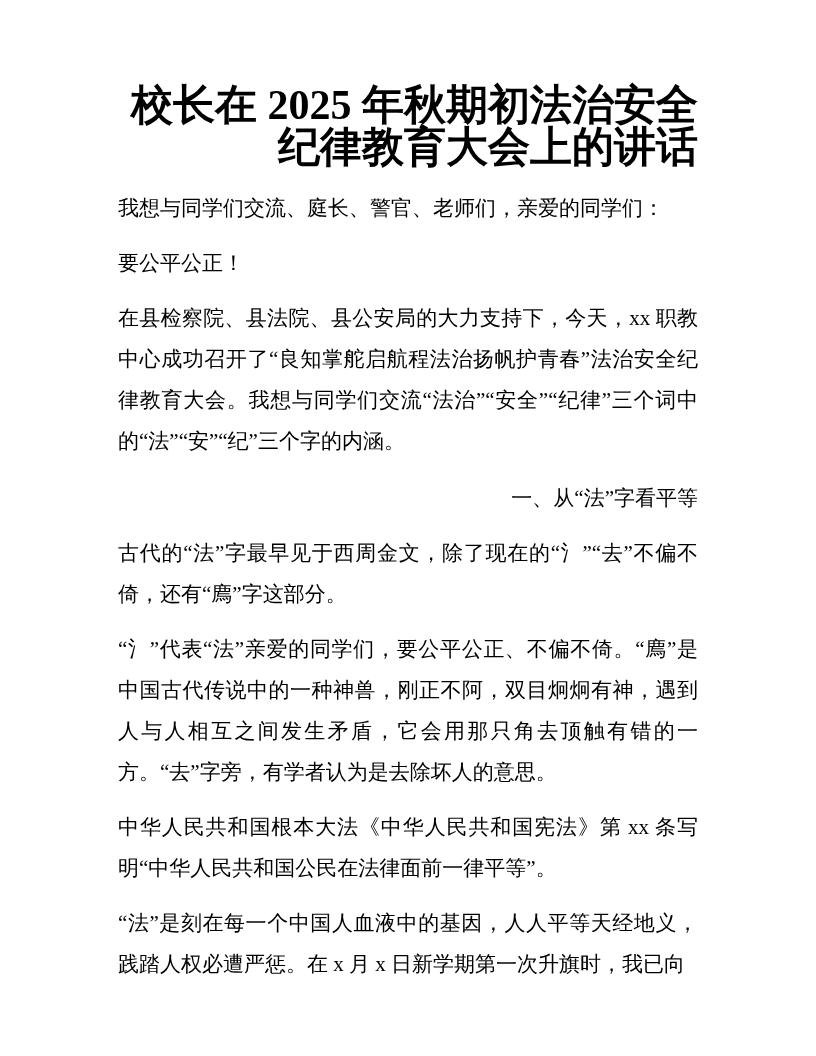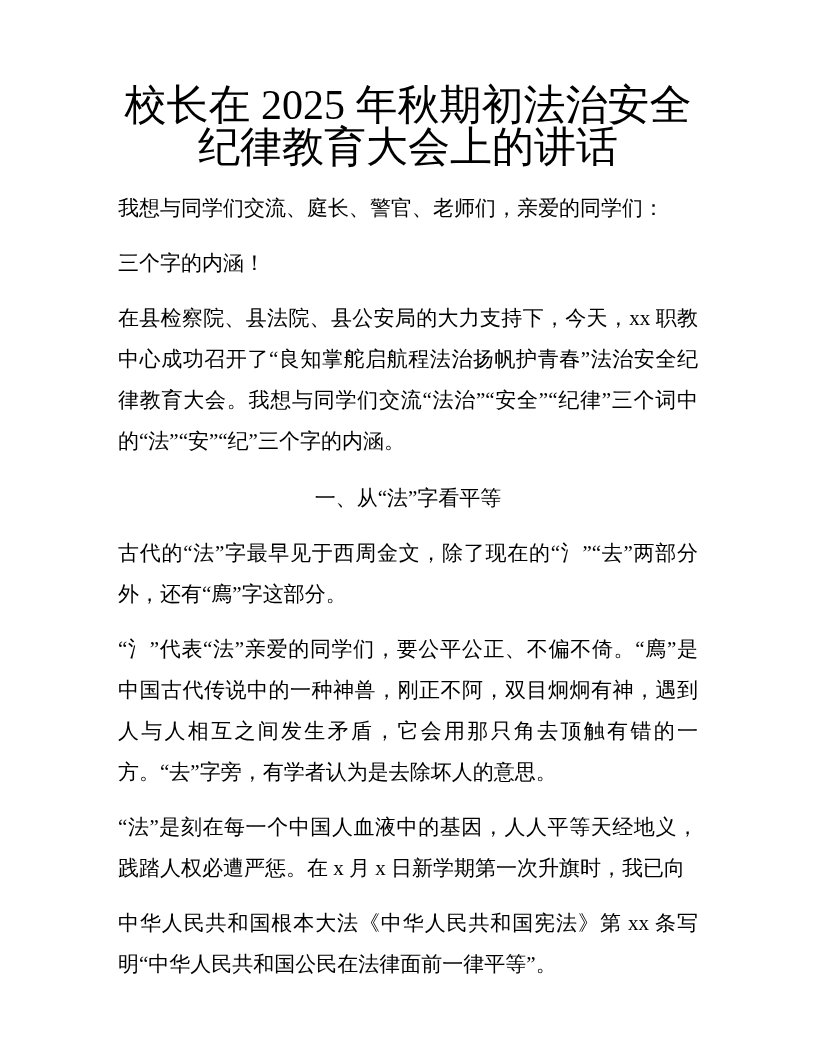--- a/index.html
+++ b/index.html
@@ -22,43 +22,43 @@
   .para {
     margin: 0 0 14px 0;
     line-height: 41px;
     text-align: justify;
     text-justify: inter-ideograph;
     word-break: break-all;
   }
   .doc-title {
     margin: 0 0 20px 0;
     line-height: 42px;
-    text-align: center;
-    font-weight: normal;
+    text-align: right;
+    font-weight: bold;
   }
   .section-heading {
     margin: 16px 0 14px 0;
     line-height: 41px;
-    text-align: center;
+    text-align: right;
   }
 </style>
 </head>
 <body>
 
 <div class="page">
   <h1 class="doc-title">校长在 2025 年秋期初法治安全纪律教育大会上的讲话</h1>
 
   <p class="para">我想与同学们交流、庭长、警官、老师们，亲爱的同学们：</p>
 
-  <p class="para">三个字的内涵！</p>
+  <p class="para">要公平公正！</p>
 
   <p class="para">在县检察院、县法院、县公安局的大力支持下，今天，xx 职教中心成功召开了“良知掌舵启航程法治扬帆护青春”法治安全纪律教育大会。我想与同学们交流“法治”“安全”“纪律”三个词中的“法”“安”“纪”三个字的内涵。</p>
 
   <p class="section-heading">一、从“法”字看平等</p>
 
-  <p class="para">古代的“法”字最早见于西周金文，除了现在的“氵”“去”两部分外，还有“廌”字这部分。</p>
+  <p class="para">古代的“法”字最早见于西周金文，除了现在的“氵”“去”不偏不倚，还有“廌”字这部分。</p>
 
   <p class="para">“氵”代表“法”亲爱的同学们，要公平公正、不偏不倚。“廌”是中国古代传说中的一种神兽，刚正不阿，双目炯炯有神，遇到人与人相互之间发生矛盾，它会用那只角去顶触有错的一方。“去”字旁，有学者认为是去除坏人的意思。</p>
 
+  <p class="para">中华人民共和国根本大法《中华人民共和国宪法》第 xx 条写明“中华人民共和国公民在法律面前一律平等”。</p>
+
   <p class="para">“法”是刻在每一个中国人血液中的基因，人人平等天经地义，践踏人权必遭严惩。在 x 月 x 日新学期第一次升旗时，我已向</p>
-
-  <p class="para">中华人民共和国根本大法《中华人民共和国宪法》第 xx 条写明“中华人民共和国公民在法律面前一律平等”。</p>
 </div>
 
 </body></html>

